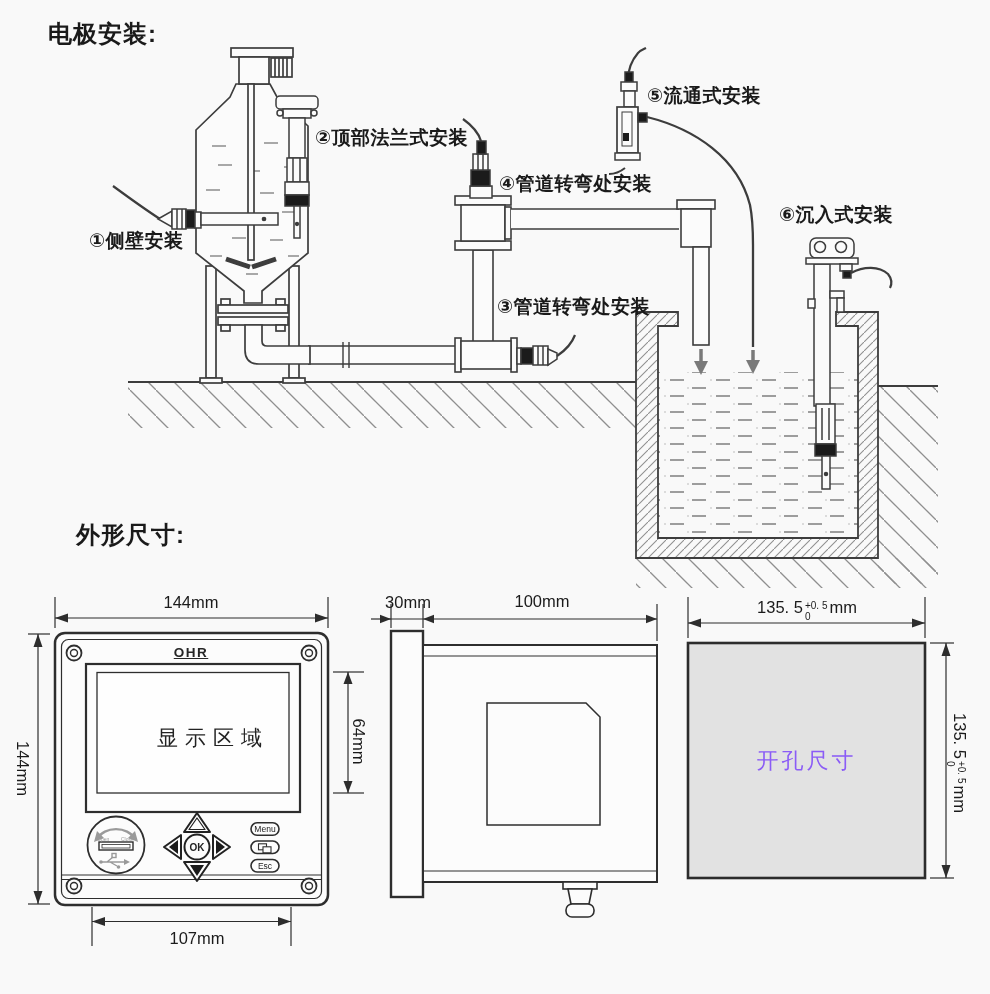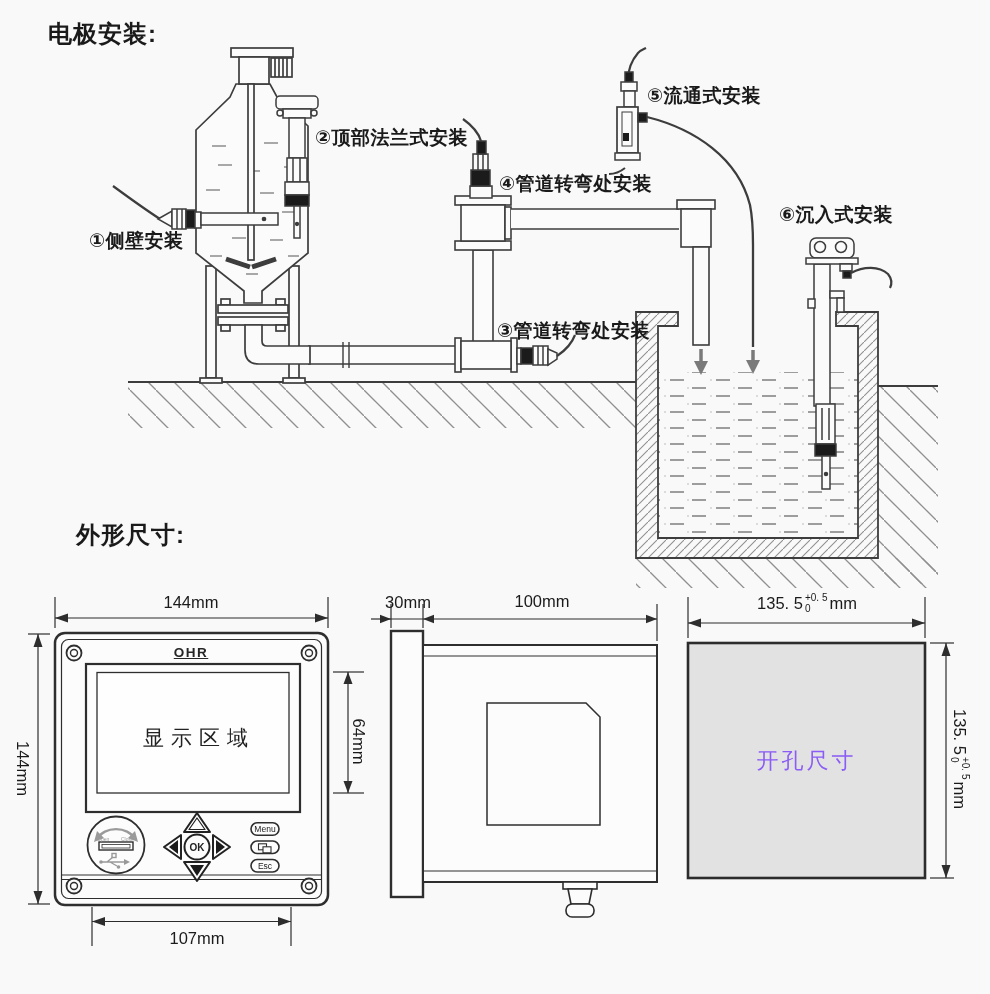--- a/index.html
+++ b/index.html
@@ -6,21 +6,21 @@
   body{width:990px;height:994px;background:#f9f9f9;font-family:"Liberation Sans","DejaVu Sans",sans-serif;overflow:hidden;}
   #canvas{position:relative;width:990px;height:756px;background:#f9f9f9;}
   #diagram-svg{position:absolute;left:0;top:0;}
   .t{position:absolute;white-space:nowrap;color:#1a1a1a;line-height:1.15;}
   .title{font-size:24px;font-weight:700;letter-spacing:1px;}
   .lbl{font-size:19px;font-weight:600;letter-spacing:0.5px;}
   .dim{font-size:16.5px;color:#1b1b1b;}
   .ctr{text-align:center;}
   .rot{transform:rotate(90deg);transform-origin:center;}
   .dimflex{display:flex;align-items:center;justify-content:center;}
-  .tol{display:inline-flex;flex-direction:column;align-items:flex-start;font-size:10px;line-height:1.1;margin:0 2px 0 2px;}
+  .tol{display:inline-flex;flex-direction:column;align-items:flex-start;font-size:10px;line-height:1.1;margin:8px 2px 0 2px;}
   .serifcn{font-family:"Liberation Serif","DejaVu Serif",serif;}
   .disp{font-size:21px;letter-spacing:7px;color:#222;}
   .cut{font-size:22px;letter-spacing:3px;color:#8b5cf6;}
   .logo{font-size:13.5px;font-weight:700;letter-spacing:1.5px;color:#262626;}
   .key{font-size:8.5px;color:#222;text-align:center;}
   .usb-t{font-size:5px;color:#999;}
   .okt{font-size:10px;font-weight:700;color:#222;text-align:center;}
 </style>
 </head>
 <body>
@@ -337,21 +337,21 @@
     <polygon points="946,643 941.5,656 950.5,656" stroke="none"></polygon>
         <polygon points="946,878 941.5,865 950.5,865" stroke="none"></polygon>
   </g>
 </svg>
 
 <div class="t title" style="left:48px;top:20px;">电极安装:</div>
 <div class="t title" style="left:52px;top:521px;margin-left:24px;">外形尺寸:</div>
 
 <div class="t lbl" style="left:73px;top:230px;margin-left:16px;">①侧壁安装</div>
 <div class="t lbl" style="left:315px;top:127px;">②顶部法兰式安装</div>
-<div class="t lbl" style="left:497px;top:320px;">③管道转弯处安装</div>
+<div class="t lbl" style="left:497px;top:296px;">③管道转弯处安装</div>
 <div class="t lbl" style="left:499px;top:173px;">④管道转弯处安装</div>
 <div class="t lbl" style="left:647px;top:85px;">⑤流通式安装</div>
 <div class="t lbl" style="left:779px;top:204px;text-align:right;">⑥沉入式安装</div>
 
 <div class="t dim ctr" style="left:131px;top:593px;width:120px;">144mm</div>
 <div class="t dim ctr rot" style="left:-37px;top:759px;width:120px;">144mm</div>
 <div class="t dim ctr rot" style="left:299px;top:732px;width:120px;">64mm</div>
 <div class="t dim ctr" style="left:137px;top:929px;width:120px;">107mm</div>
 <div class="t dim ctr" style="left:348px;top:593px;width:120px;">30mm</div>
 <div class="t dim ctr" style="left:482px;top:592px;width:120px;">100mm</div>
@@ -367,21 +367,21 @@
 <div class="t dim dimflex rot" style="left:880px;top:748px;width:160px;">
   <span>135. 5</span>
       <span class="tol">
         <span>+0. 5</span>
         <span>0</span>
       </span>
       <span>mm</span>
 </div>
 
 <div class="t logo ctr" style="left:131px;top:645px;width:120px;text-decoration:underline;">OHR</div>
-<div class="t serifcn disp ctr" style="left:103px;top:726px;width:192px;">显示区域</div>
+<div class="t serifcn disp ctr" style="left:97px;top:726px;width:192px;padding-left:20px;">显示区域</div>
 <div class="t serifcn cut ctr" style="left:688px;top:748px;width:237px;">开孔尺寸</div>
 
 <div class="t okt" style="left:185px;top:842px;width:24px;">OK</div>
 <div class="t key" style="left:251px;top:825px;width:28px;">Menu</div>
 <div class="t key" style="left:251px;top:861.5px;width:28px;">Esc</div>
 <div class="t usb-t" style="left:97px;top:837px;">Open</div>
 <div class="t usb-t" style="left:121px;top:837px;">Close</div>
 
 </div>
 

